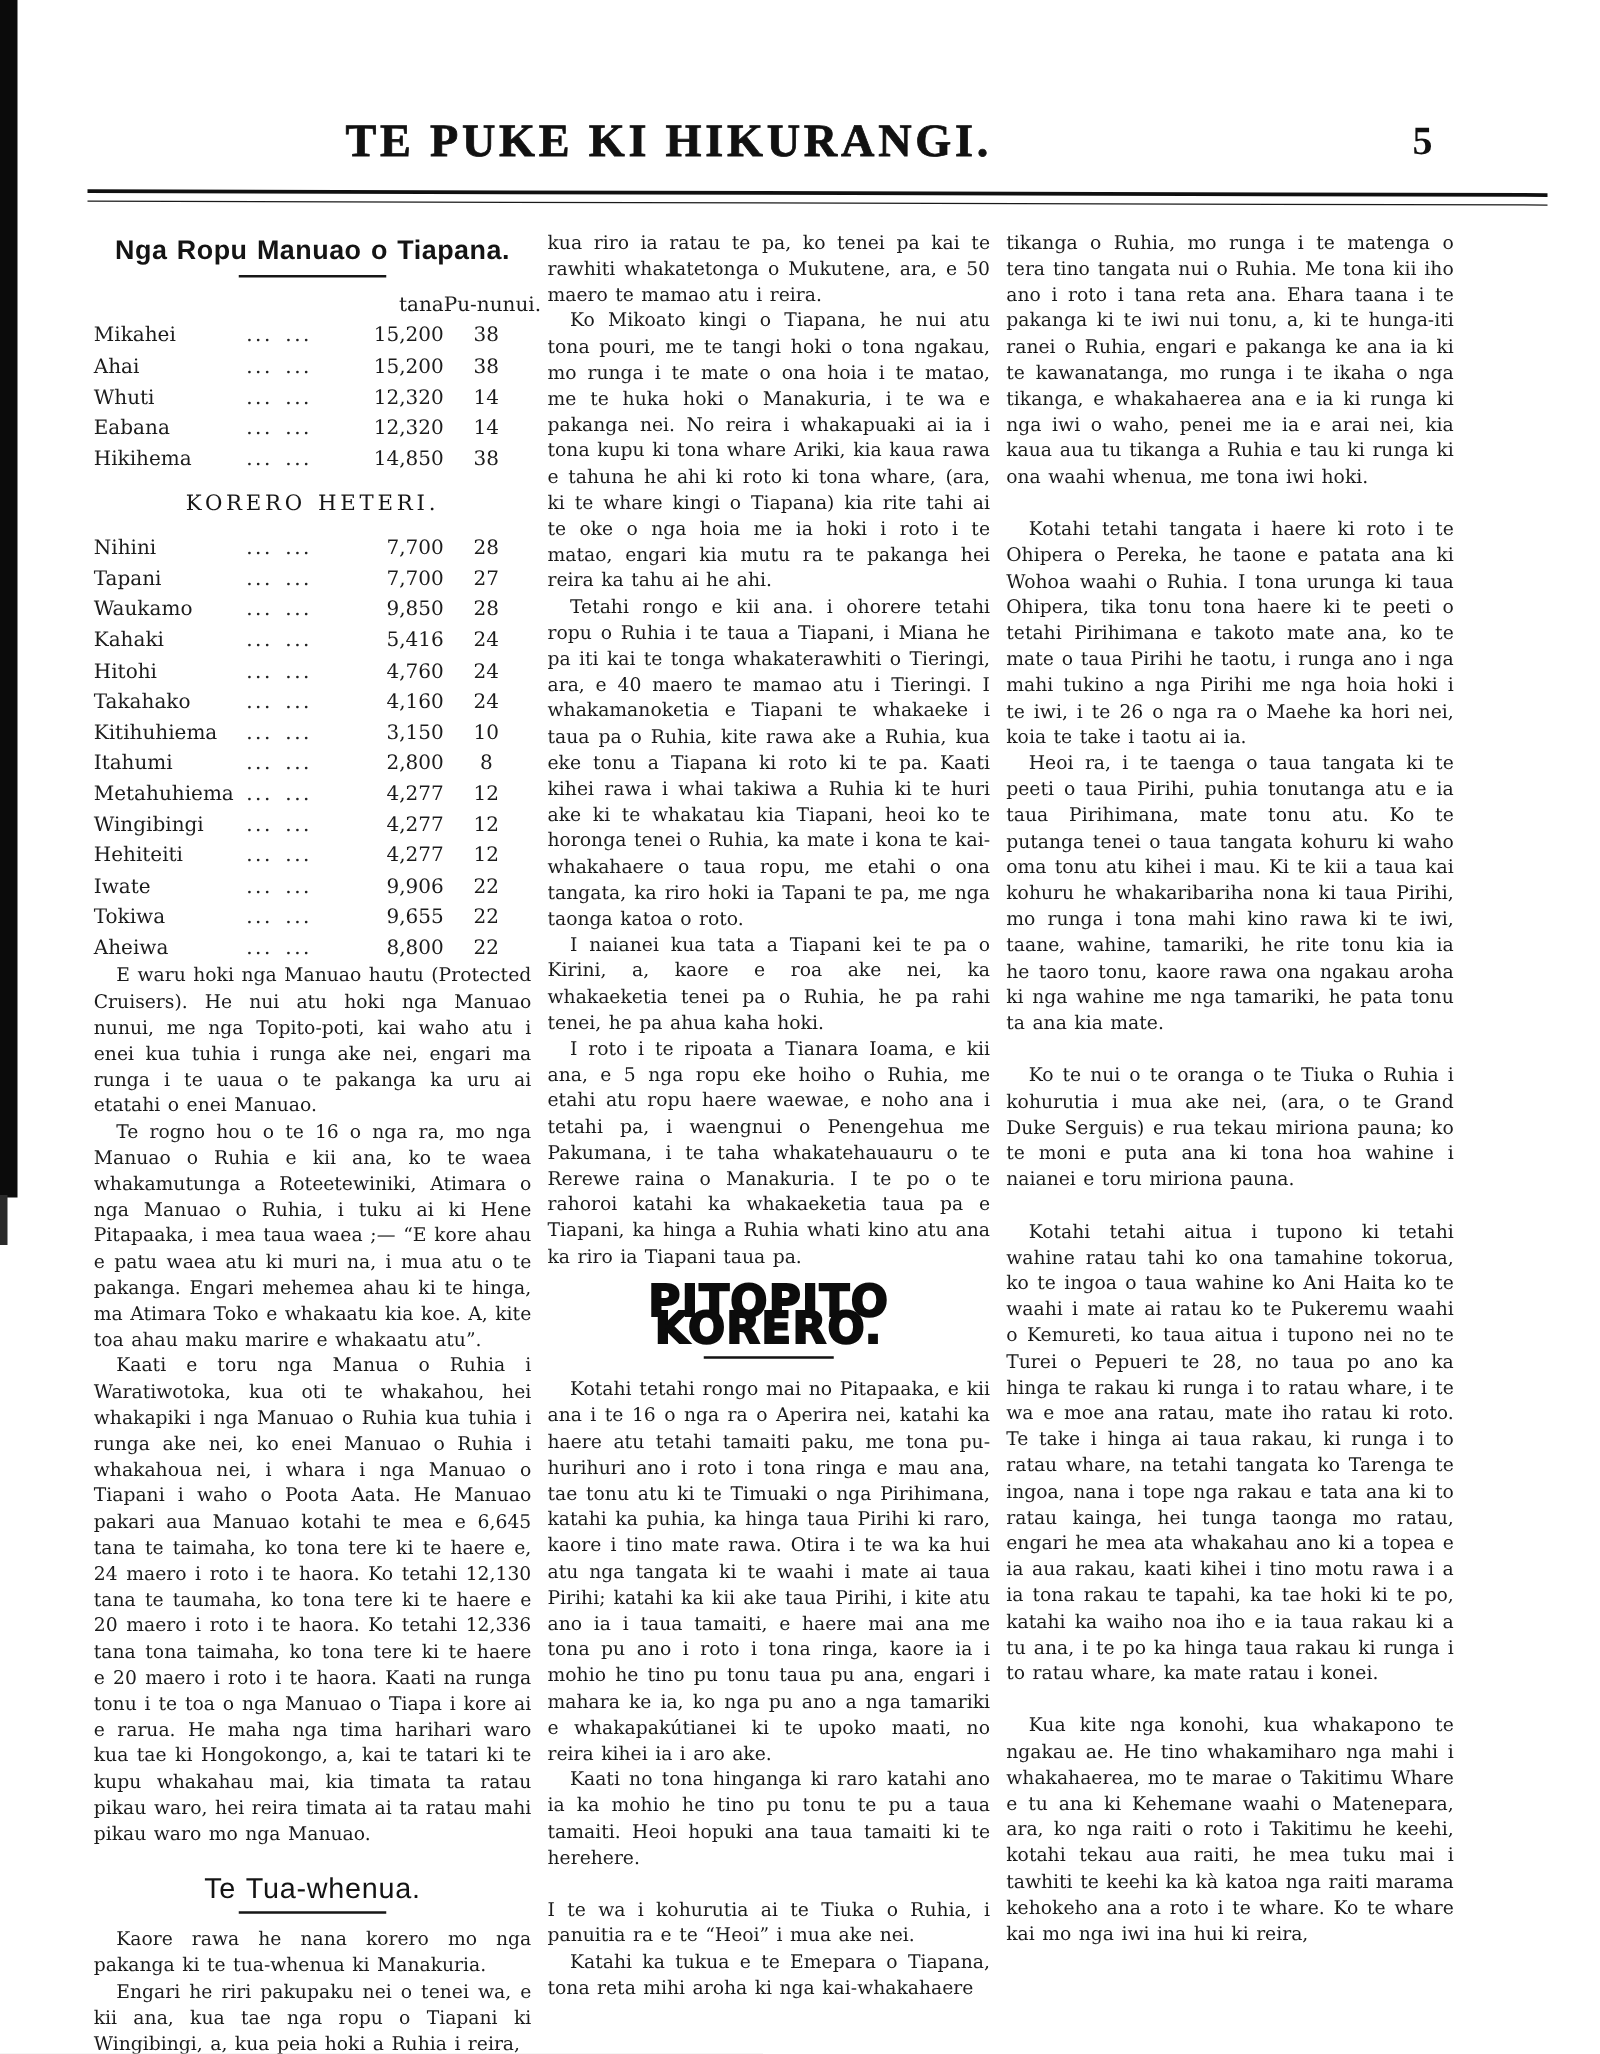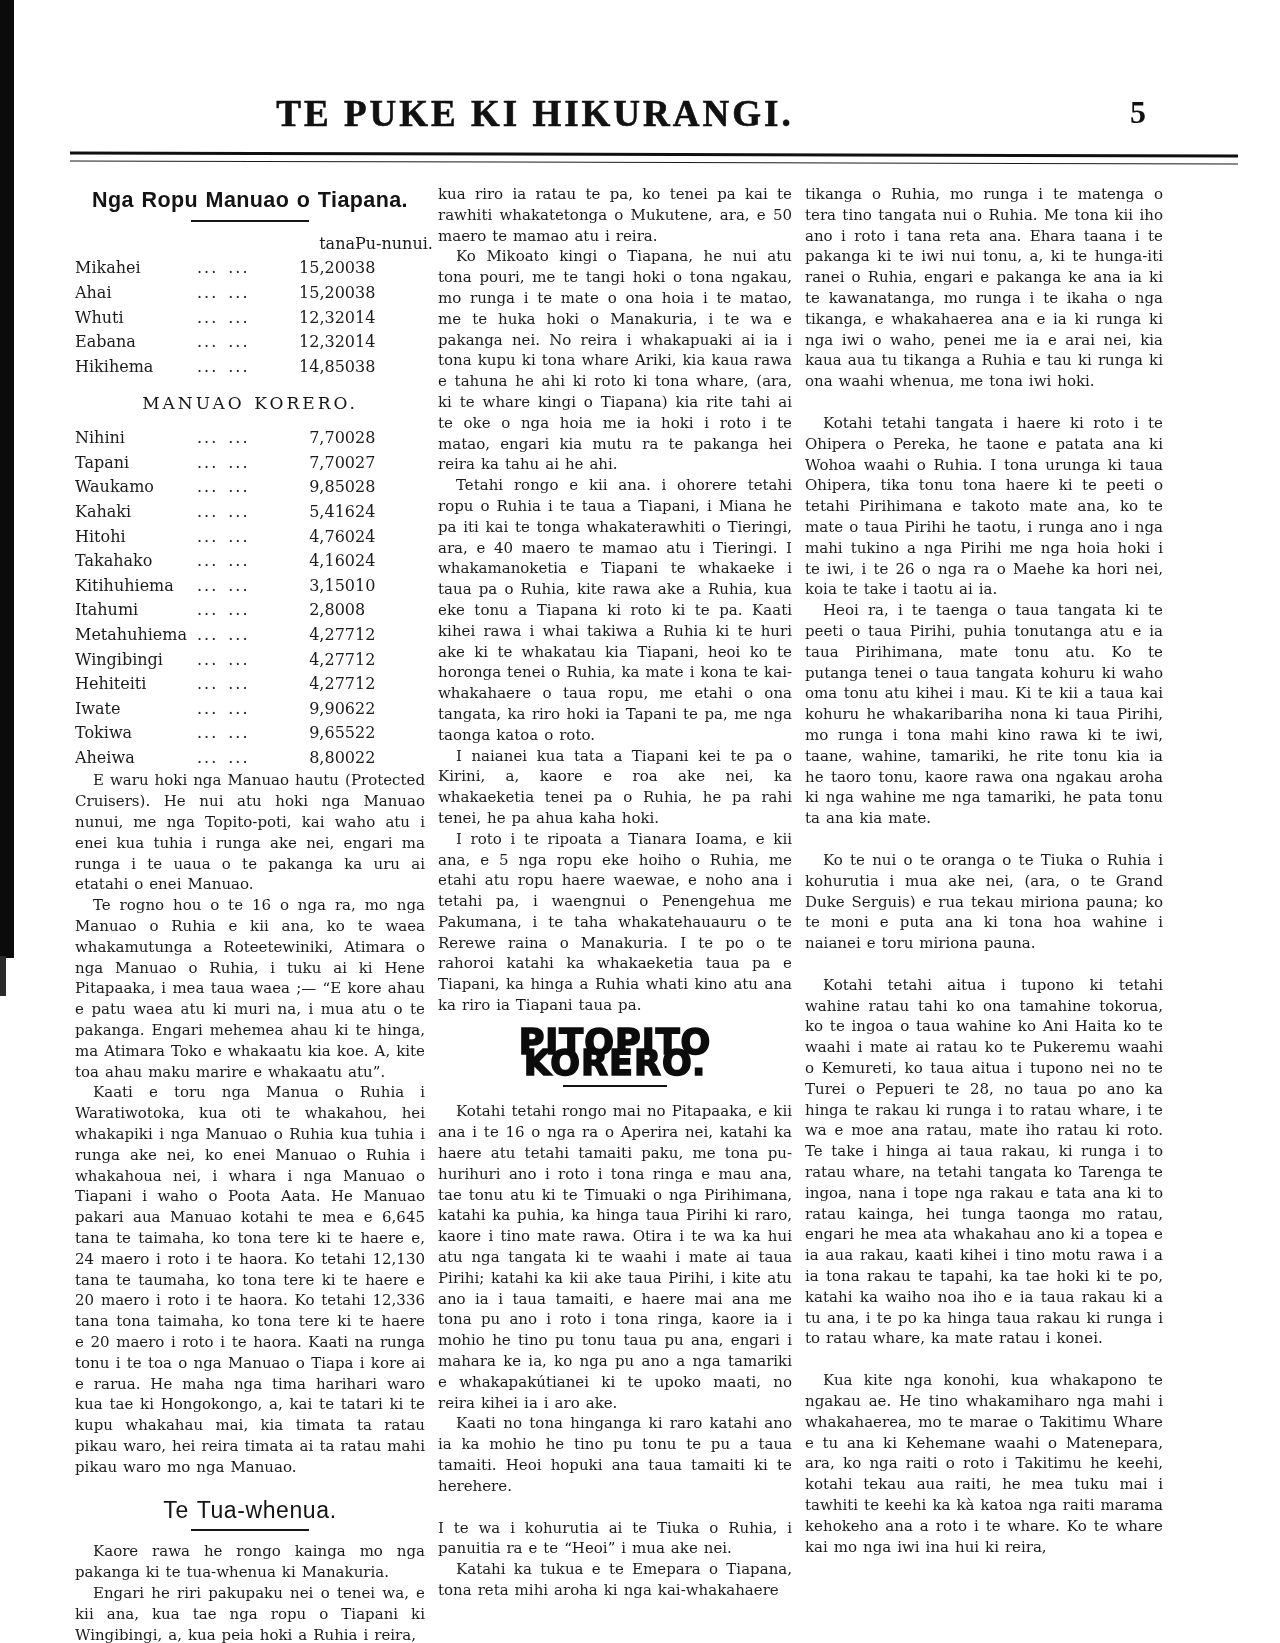--- a/index.html
+++ b/index.html
@@ -58,21 +58,21 @@
     margin:9px auto 10px auto;
   }
   .table-head,.t-row{
     display:flex;align-items:baseline;
     font-size:16px;line-height:24.6px;white-space:nowrap;
     text-align:left;word-spacing:normal;
   }
   .t-name{flex:0 0 122px;}
   .t-dots{flex:0 0 78px;letter-spacing:2px;color:#222;}
   .t-tana{flex:0 0 80px;text-align:right;}
-  .t-guns{flex:1;text-align:left;padding-right:2px;}
+  .t-guns{flex:1;text-align:center;padding-right:2px;}
   .table-head{margin-top:2px;}
   .table-head .t-tana{font-style:normal;}
   .sub-heading{
     margin:14px 0 12px 0;
     font-family:"DejaVu Serif", serif;font-weight:normal;
     font-size:17px;letter-spacing:3px;text-align:center;color:#161616;
   }
   .big-heading{
     margin:16px 0 0 0;
     font-family:"DejaVu Sans", sans-serif;
@@ -140,21 +140,21 @@
           <span class="t-guns">14</span>
         </div>
         <div class="t-row">
           <span class="t-name">Hikihema</span>
           <span class="t-dots">... ...</span>
           <span class="t-tana">14,850</span>
           <span class="t-guns">38</span>
         </div>
       </div>
 
-      <h3 class="sub-heading">MANUAO KORERO.</h3>
+      <h3 class="sub-heading">KORERO HETERI.</h3>
 
       <div>
         <div class="t-row">
           <span class="t-name">Nihini</span>
           <span class="t-dots">... ...</span>
           <span class="t-tana">7,700</span>
           <span class="t-guns">28</span>
         </div>
         <div class="t-row">
           <span class="t-name">Tapani</span>
@@ -236,21 +236,21 @@
         </div>
       </div>
 
       <p class="para">E waru hoki nga Manuao hautu (Protected Cruisers).  He nui atu hoki nga Manuao nunui, me nga Topito-poti, kai waho atu i enei kua tuhia i runga ake nei, engari ma runga i te uaua o te pakanga ka uru ai etatahi o enei Manuao.</p>
       <p class="para">Te rogno hou o te 16 o nga ra, mo nga Manuao o Ruhia e kii ana, ko te waea whakamutunga a Roteetewiniki, Atimara o nga Manuao o Ruhia, i tuku ai ki Hene Pitapaaka, i mea taua waea ;— “E kore ahau e patu waea atu ki muri na, i mua atu o te pakanga. Engari mehemea ahau ki te hinga, ma Atimara Toko e whakaatu kia koe.  A, kite toa ahau maku marire e whakaatu atu”.</p>
       <p class="para">Kaati e toru nga Manua o Ruhia i Waratiwotoka, kua oti te whakahou, hei whakapiki i nga Manuao o Ruhia kua tuhia i runga ake nei, ko enei Manuao o Ruhia i whakahoua nei, i whara i nga Manuao o Tiapani i waho o Poota Aata.  He Manuao pakari aua Manuao kotahi te mea e 6,645 tana te taimaha, ko tona tere ki te haere e, 24 maero i roto i te haora.  Ko tetahi 12,130 tana te taumaha, ko tona tere ki te haere e 20 maero i roto i te haora.  Ko tetahi 12,336 tana tona taimaha, ko tona tere ki te haere e 20 maero i roto i te haora.  Kaati na runga tonu i te toa o nga Manuao o Tiapa i kore ai e rarua. He maha nga tima harihari waro kua tae ki Hongokongo, a, kai te tatari ki te kupu whakahau mai, kia timata ta ratau pikau waro, hei reira timata ai ta ratau mahi pikau waro mo nga Manuao.</p>
 
       <h2 class="tua-heading">Te Tua-whenua.</h2>
       <div class="short-rule"></div>
 
-      <p class="para">Kaore rawa he rongo kainga mo nga pakanga ki te tua-whenua ki Manakuria.</p>
+      <p class="para">Kaore rawa he nana korero mo nga pakanga ki te tua-whenua ki Manakuria.</p>
       <p class="para">Engari he riri pakupaku nei o tenei wa, e kii ana, kua tae nga ropu o Tiapani ki Wingibingi, a, kua peia hoki a Ruhia i reira,</p>
     </section>
 
     <section class="col col-middle">
       <p class="para noindent">kua riro ia ratau te pa, ko tenei pa kai te rawhiti whakatetonga o Mukutene, ara, e 50 maero te mamao atu i reira.</p>
       <p class="para">Ko Mikoato kingi o Tiapana, he nui atu tona pouri, me te tangi hoki o tona ngakau, mo runga i te mate o ona hoia i te matao, me te huka hoki o Manakuria, i te wa e pakanga nei.  No reira i whakapuaki ai ia i tona kupu ki tona whare Ariki, kia kaua rawa e tahuna he ahi ki roto ki tona whare, (ara, ki te whare kingi o Tiapana) kia rite tahi ai te oke o nga hoia me ia hoki i roto i te matao, engari kia mutu ra te pakanga hei reira ka tahu ai he ahi.</p>
       <p class="para">Tetahi rongo e kii ana. i ohorere tetahi ropu o Ruhia i te taua a Tiapani, i Miana he pa iti kai te tonga whakaterawhiti o Tieringi, ara, e 40 maero te mamao atu i Tieringi. I whakamanoketia e Tiapani te whakaeke i taua pa o Ruhia, kite rawa ake a Ruhia, kua eke tonu a Tiapana ki roto ki te pa. Kaati kihei rawa i whai takiwa a Ruhia ki te huri ake ki te whakatau kia Tiapani, heoi ko te horonga tenei o Ruhia, ka mate i kona te kai-whakahaere o taua ropu, me etahi o ona tangata, ka riro hoki ia Tapani te pa, me nga taonga katoa o roto.</p>
       <p class="para">I naianei kua tata a Tiapani kei te pa o Kirini, a, kaore e roa ake nei, ka whakaeketia tenei pa o Ruhia, he pa rahi tenei, he pa ahua kaha hoki.</p>
       <p class="para">I roto i te ripoata a Tianara Ioama, e kii ana, e 5 nga ropu eke hoiho o Ruhia, me etahi atu ropu haere waewae, e noho ana i tetahi pa, i waengnui o Penengehua me Pakumana, i te taha whakatehauauru o te Rerewe raina o Manakuria.  I te po o te rahoroi katahi ka whakaeketia taua pa e Tiapani, ka hinga a Ruhia whati kino atu ana ka riro ia Tiapani taua pa.</p>
 

